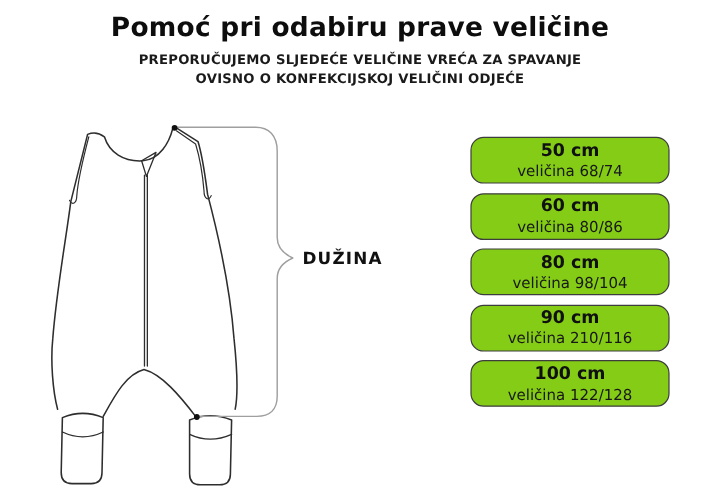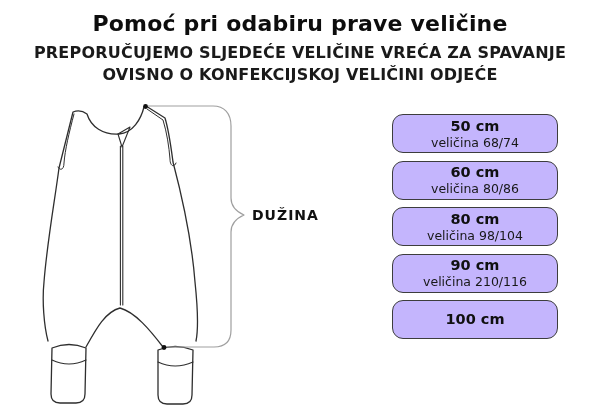--- a/index.html
+++ b/index.html
@@ -15,21 +15,21 @@
     margin:11px 0 7px 0;
     text-align:center;
     font-size:22px;
     font-weight:700;
     letter-spacing:0.2px;
     color:#0d0d0d;
   }
   .subtitle{
     margin:0 0 3px 0;
     text-align:center;
-    font-size:16px;
+    font-size:11px;
     font-weight:600;
     letter-spacing:0.2px;
     color:#1a1a1a;
   }
   .diagram{
     position:absolute;
     left:30px;top:95px;
     width:300px;height:323px;
   }
   .diagram text{
@@ -45,21 +45,21 @@
     width:166px;
     display:flex;
     flex-direction:column;
     gap:7.5px;
   }
   .size-box{
     box-sizing:border-box;
     height:39px;
     border:1.5px solid #3d3d3d;
     border-radius:11px;
-    background:#c4b5fd;
+    background:#84cc16;
     display:flex;
     flex-direction:column;
     align-items:center;
     justify-content:center;
     line-height:1.25;
   }
   .size-box .len{
     font-size:14.5px;
     font-weight:600;
     color:#101010;
@@ -139,16 +139,17 @@
       <div class="conf">veličina 98/104</div>
     </div>
 
     <div class="size-box">
       <div class="len">90 cm</div>
       <div class="conf">veličina 210/116</div>
     </div>
 
     <div class="size-box">
       <div class="len">100 cm</div>
+      <div class="conf">veličina 122/128</div>
     </div>
 
   </div>
 </div>
 
 </body></html>

